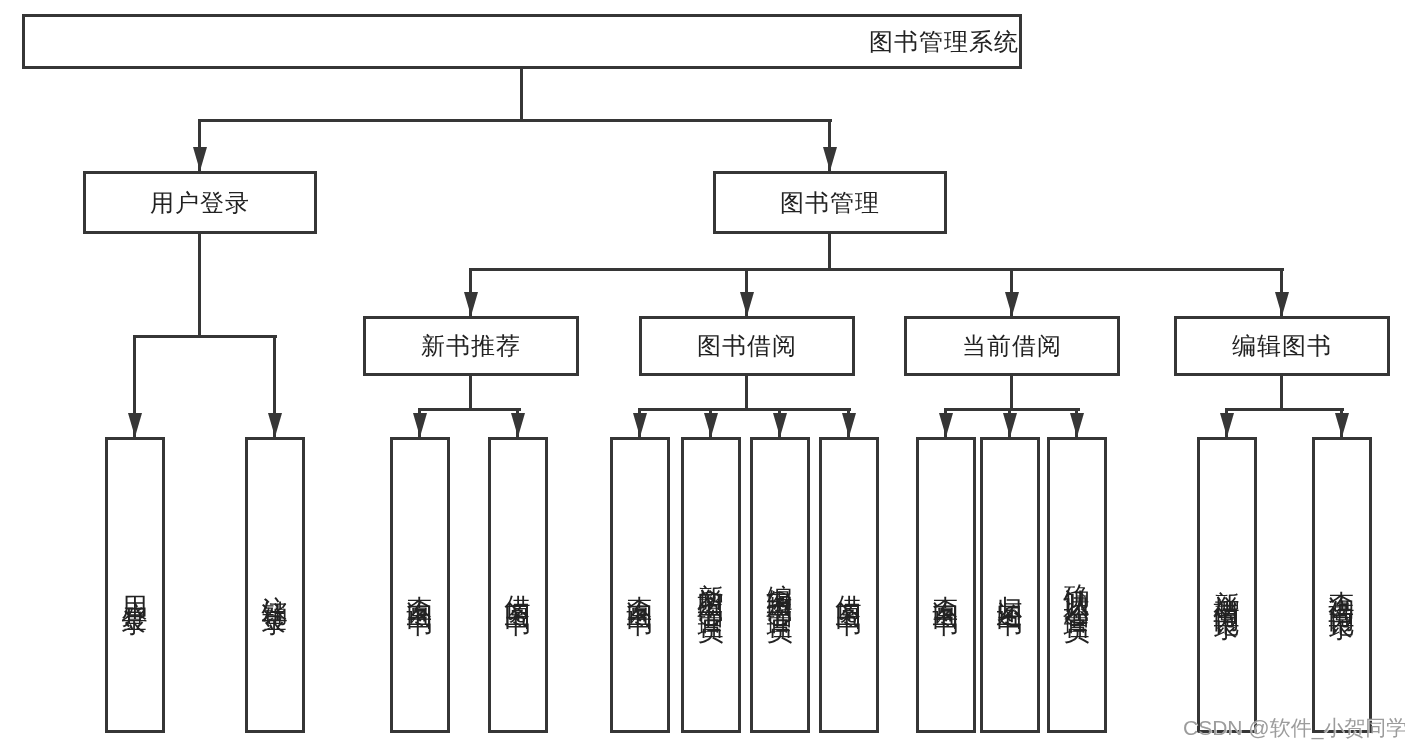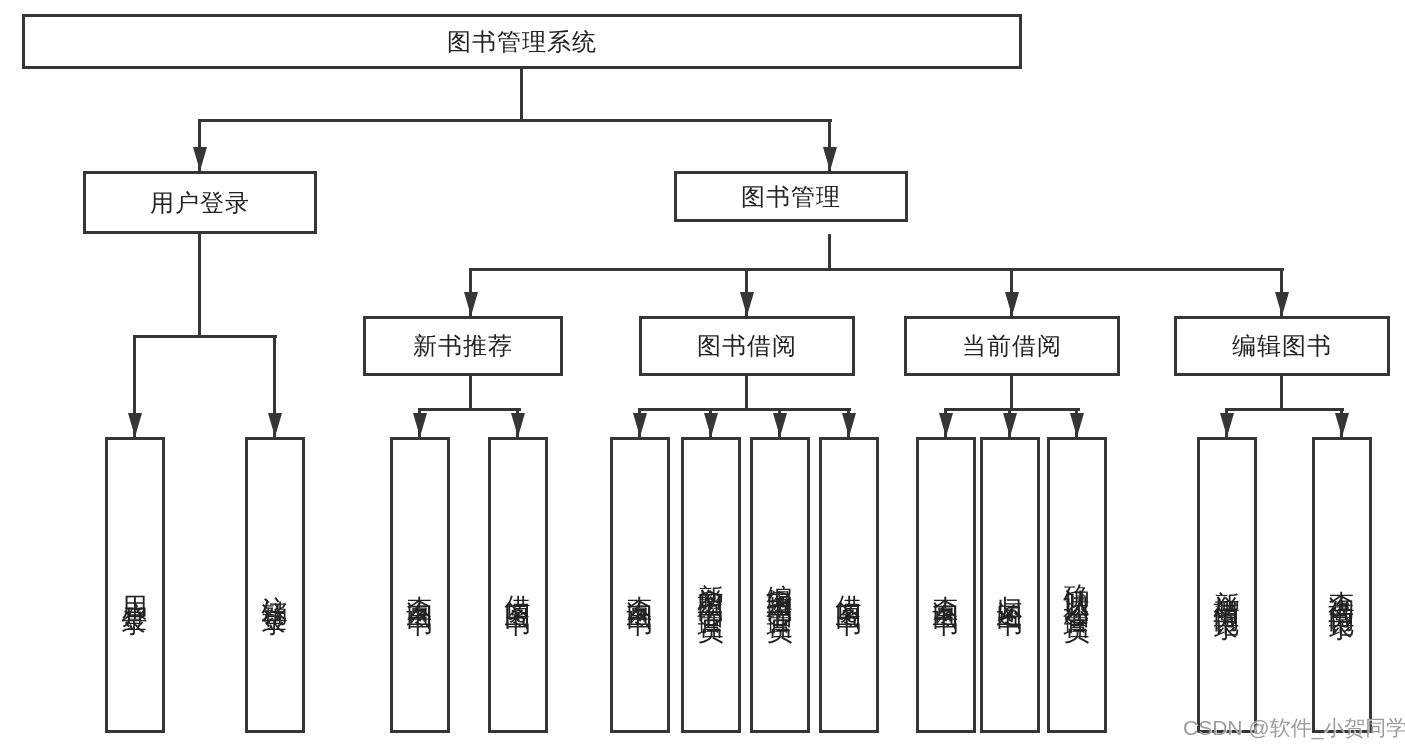--- a/index.html
+++ b/index.html
@@ -12,21 +12,21 @@
   }
   .node{
     position:absolute;
     box-sizing:border-box;
     border:3px solid var(--line,#363636);
     background:#ffffff;
     display:flex;align-items:center;justify-content:center;
     color:var(--text,#222222);
   }
   .hnode{font-size:24px;letter-spacing:1px;}
-  .hnode.root{font-size:24px;}
+  .hnode.root{font-size:24px;justify-content:flex-end;}
   .vnode span{
     writing-mode:vertical-rl;
     text-orientation:mixed;
     font-size:26px;
     line-height:1;
     letter-spacing:5px;
     white-space:nowrap;
   }
   .line{position:absolute;background:var(--line,#363636);}
   .arrow{
@@ -109,25 +109,25 @@
   <div class="arrow" style="left:1220px;top:413px"></div>
   <div class="arrow" style="left:1335px;top:413px"></div>
 
   <div class="node hnode root" style="left:22px;top:14px;width:1000px;height:55px">
     <span>图书管理系统</span>
   </div>
 
   <div class="node hnode" style="left:83px;top:171px;width:234px;height:63px">
     <span>用户登录</span>
   </div>
-  <div class="node hnode" style="left:674px;top:171px;width:234px;height:51px">
+  <div class="node hnode" style="left:713px;top:171px;width:234px;height:63px">
     <span>图书管理</span>
   </div>
 
-  <div class="node hnode" style="left:363px;top:316px;width:200px;height:60px">
+  <div class="node hnode" style="left:363px;top:316px;width:216px;height:60px">
     <span>新书推荐</span>
   </div>
   <div class="node hnode" style="left:904px;top:316px;width:216px;height:60px">
     <span>当前借阅</span>
   </div>
   <div class="node hnode" style="left:639px;top:316px;width:216px;height:60px">
     <span>图书借阅</span>
   </div>
   <div class="node hnode" style="left:1174px;top:316px;width:216px;height:60px">
     <span>编辑图书</span>

